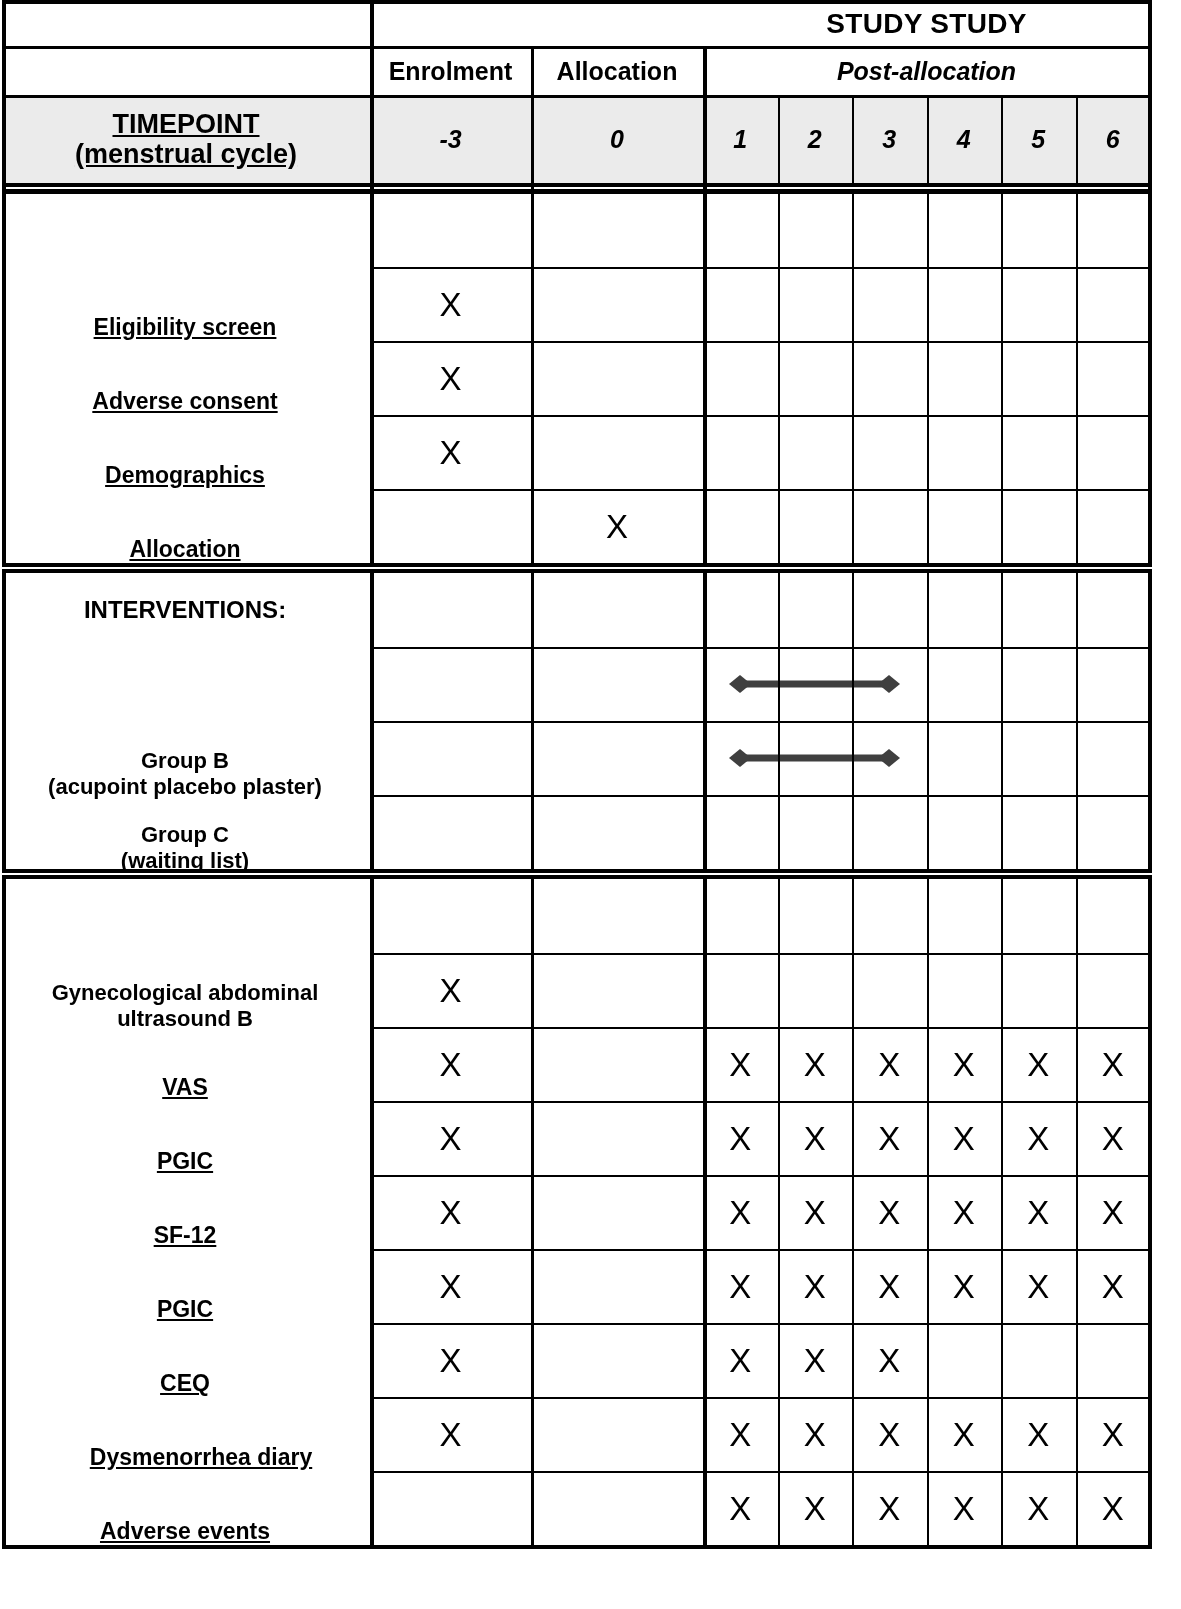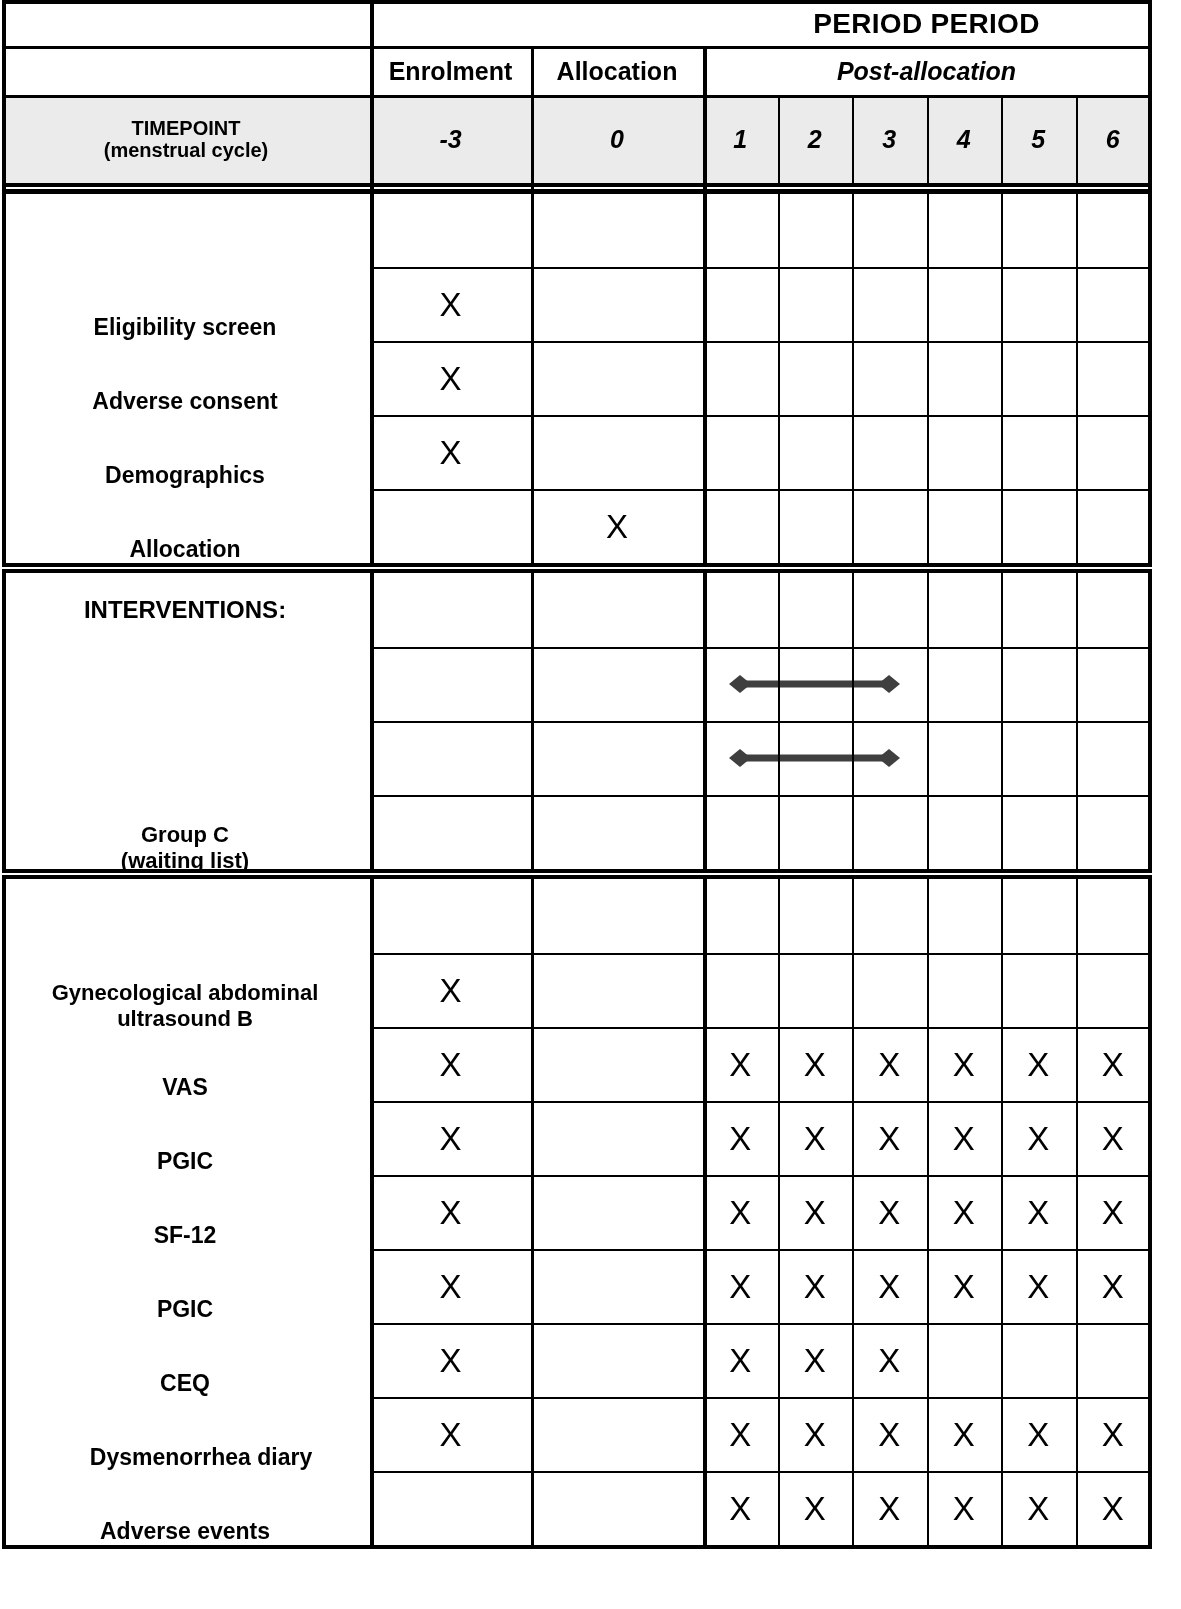--- a/index.html
+++ b/index.html
@@ -48,21 +48,22 @@
 
   
   .study-period-label {
     font-size: 28px;
     letter-spacing: 0.3px;
   }
   .phase-label {
     font-size: 25px;
   }
   .timepoint-label {
-    font-size: 20px;
+    font-size: 27px;
+    text-decoration: underline;
   }
   .timepoint-num {
     font-size: 25px;
     font-style: italic;
     font-weight: bold;
   }
 
   
   .gray-band {
     position: absolute;
@@ -80,20 +81,21 @@
     line-height: 1.18;
     white-space: pre-line;
     left: 4px;
     width: 362px;
   }
   .stub-section {
     font-size: 24px;
   }
   .stub-item {
     font-size: 23px;
+    text-decoration: underline;
   }
   .stub-item-sm {
     font-size: 22px;
   }
 
   
   .xmark {
     position: absolute;
     display: flex;
     align-items: center;
@@ -110,39 +112,41 @@
   }
   .arrow-wrap svg {
     display: block;
   }
 </style>
 </head>
 <body>
 
 <div id="sheet">
     <div class="gray-band" style="left: 2px; top: 95px; width: 1148px; height: 88px;"></div>
-    <div class="cell-text study-period-label" style="left: 703px; top: 2px; width: 447px; height: 44px;">PERIOD PERIOD</div>
+    <div class="cell-text study-period-label" style="left: 703px; top: 2px; width: 447px; height: 44px;">STUDY STUDY</div>
     <div class="cell-text phase-label" style="left: 370px; top: 46px; width: 161px; height: 49px;">Enrolment</div>
     <div class="cell-text phase-label" style="left: 531px; top: 46px; width: 172px; height: 49px;">Allocation</div>
     <div class="cell-text phase-label" style="left: 703px; top: 46px; width: 447px; height: 49px; font-style: italic;">Post-allocation</div>
     <div class="cell-text timepoint-label" style="left: 2px; top: 95px; width: 368px; height: 88px;">TIMEPOINT
 (menstrual cycle)</div>
     <div class="cell-text timepoint-num" style="left: 370px; top: 95px; width: 161px; height: 88px;">-3</div>
     <div class="cell-text timepoint-num" style="left: 531px; top: 95px; width: 172px; height: 88px;">0</div>
     <div class="cell-text timepoint-num" style="left: 703px; top: 95px; width: 74.5px; height: 88px;">1</div>
     <div class="cell-text timepoint-num" style="left: 777.5px; top: 95px; width: 74.5px; height: 88px;">2</div>
     <div class="cell-text timepoint-num" style="left: 852px; top: 95px; width: 74.5px; height: 88px;">3</div>
     <div class="cell-text timepoint-num" style="left: 926.5px; top: 95px; width: 74.5px; height: 88px;">4</div>
     <div class="cell-text timepoint-num" style="left: 1001px; top: 95px; width: 74.5px; height: 88px;">5</div>
     <div class="cell-text timepoint-num" style="left: 1075.5px; top: 95px; width: 74.5px; height: 88px;">6</div>
     <div class="stub-label stub-item" style="left: 4px; top: 291px; width: 362px; height: 74px;">Eligibility screen</div>
     <div class="stub-label stub-item" style="left: 4px; top: 365px; width: 362px; height: 74px;">Adverse consent</div>
     <div class="stub-label stub-item" style="left: 4px; top: 439px; width: 362px; height: 74px;">Demographics</div>
     <div class="stub-label stub-item" style="left: 4px; top: 513px; width: 362px; height: 74px;">Allocation</div>
     <div class="stub-label stub-section" style="left: 4px; top: 573px; width: 362px; height: 74px;">INTERVENTIONS:</div>
+    <div class="stub-label stub-item-sm" style="left: 4px; top: 737px; width: 362px; height: 74px;">Group B
+(acupoint placebo plaster)</div>
     <div class="stub-label stub-item-sm" style="left: 4px; top: 811px; width: 362px; height: 74px;">Group C
 (waiting list)</div>
     <div class="stub-label stub-item-sm" style="left: 4px; top: 969px; width: 362px; height: 74px;">Gynecological abdominal
 ultrasound B</div>
     <div class="stub-label stub-item" style="left: 4px; top: 1051px; width: 362px; height: 74px;">VAS</div>
     <div class="stub-label stub-item" style="left: 4px; top: 1125px; width: 362px; height: 74px;">PGIC</div>
     <div class="stub-label stub-item" style="left: 4px; top: 1199px; width: 362px; height: 74px;">SF-12</div>
     <div class="stub-label stub-item" style="left: 4px; top: 1273px; width: 362px; height: 74px;">PGIC</div>
     <div class="stub-label stub-item" style="left: 4px; top: 1347px; width: 362px; height: 74px;">CEQ</div>
     <div class="stub-label stub-item" style="left: 20px; top: 1421px; width: 362px; height: 74px;">Dysmenorrhea diary</div>

